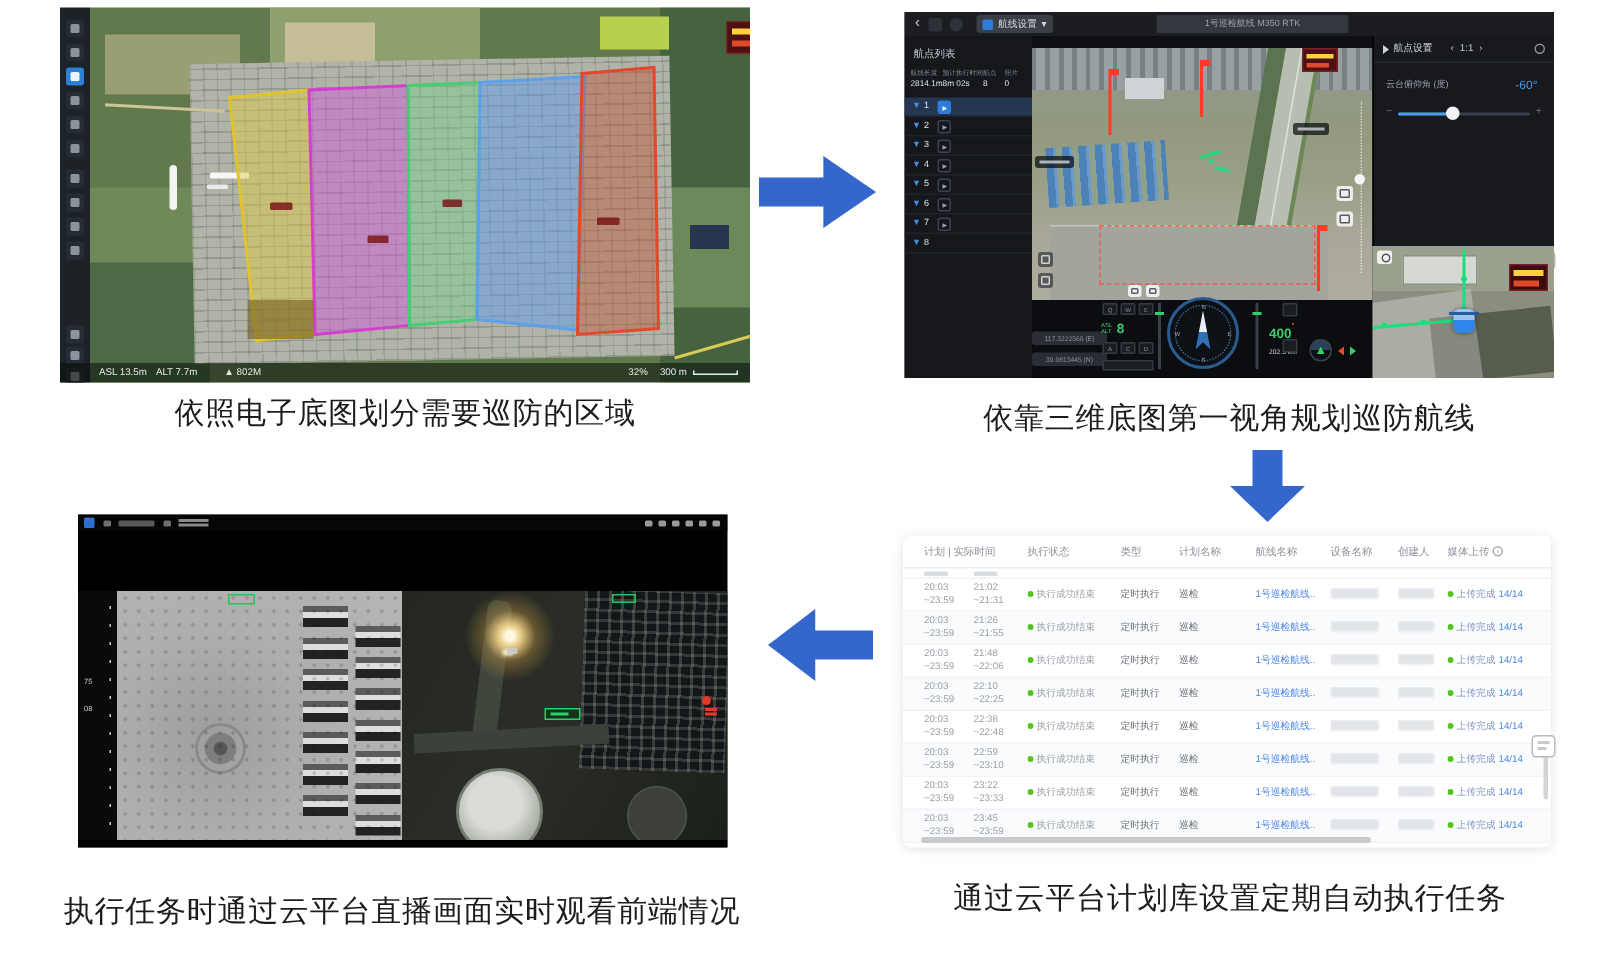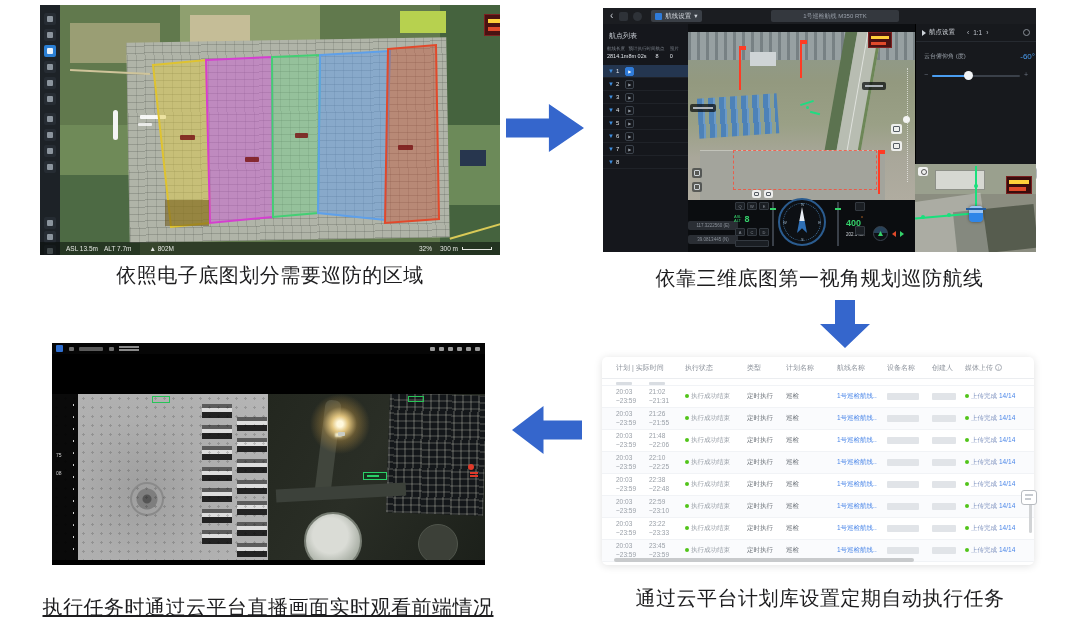--- a/index.html
+++ b/index.html
@@ -5,21 +5,21 @@
 *{box-sizing:border-box;margin:0;padding:0;}
 html,body{background:#fff;}
 .page{position:relative;width:1080px;height:636px;background:#ffffff;overflow:hidden;
   font-family:"Liberation Sans","DejaVu Sans",sans-serif;}
 
 
 .caption{position:absolute;text-align:center;font-size:20px;font-weight:500;color:#1d1d1f;letter-spacing:.5px;}
 .c1{left:40px;top:262px;width:460px;}
 .c2{left:603px;top:265px;width:433px;}
 .c3{left:600px;top:585px;width:440px;font-family:Liberation Serif, serif;}
-.c4{left:10px;top:594px;width:516px;text-decoration:underline;}
+.c4{left:10px;top:594px;width:516px;}
 .arrow{position:absolute;background:#3566cc;}
 .a-r{left:506px;top:104px;width:78px;height:48px;clip-path:polygon(0 30%,55% 30%,55% 0,100% 50%,55% 100%,55% 70%,0 70%);}
 .a-d{left:820px;top:300px;width:50px;height:48px;clip-path:polygon(30% 0,70% 0,70% 50%,100% 50%,50% 100%,0 50%,30% 50%);}
 .a-l{left:512px;top:406px;width:70px;height:48px;clip-path:polygon(100% 30%,45% 30%,45% 0,0 50%,45% 100%,45% 70%,100% 70%);}
 .bubble{position:absolute;background:#fff;border:1px solid #b7bbc0;border-radius:3px;}
 .bubble::before{content:"";position:absolute;left:3px;top:3px;right:3px;height:2px;background:#c7cbd0;}
 .bubble::after{content:"";position:absolute;left:3px;top:7px;width:6px;height:2px;background:#c7cbd0;}
 .bb1{left:1023px;top:167px;width:14px;height:13px;}
 .bb2{left:1021px;top:490px;width:16px;height:15px;}
 
@@ -134,21 +134,21 @@
 .vg1{left:112px;top:70px;width:14px;height:2px;transform:rotate(-18deg);}
 .vg2{left:122px;top:80px;width:10px;height:2px;transform:rotate(14deg);}
 .vg-dot{position:absolute;left:118px;top:74px;width:3px;height:3px;border-radius:50%;background:#1fdc82;}
 .pl-right{position:absolute;left:312px;top:16px;width:121px;height:140px;background:#17191d;z-index:7;border-left:1px solid #000;}
 .gp-head{display:flex;align-items:center;height:18px;border-bottom:1px solid #262a30;padding:0 6px;}
 .gp-play{width:0;height:0;border-left:4px solid #cfd4da;border-top:3px solid transparent;border-bottom:3px solid transparent;margin-right:3px;}
 .gp-title{font-size:6.5px;color:#d2d6dc;}
 .gp-nav{margin-left:12px;font-size:6.5px;color:#c2c7cf;display:flex;gap:4px;}
 .gp-gear{margin-left:auto;width:7px;height:7px;border:1px solid #8a9098;border-radius:50%;}
 .gp-gear::before{content:"";position:absolute;}
-.gp-row{display:flex;align-items:flex-start;padding:10px 1px 0 8px;}
+.gp-row{display:flex;align-items:flex-start;padding:10px 11px 0 8px;}
 .gp-lbl{font-size:6px;color:#9aa1aa;}
 .gp-val{margin-left:auto;font-size:8px;color:#4a9df0;}
 .gp-slider{position:relative;margin:10px 8px 0 8px;height:10px;}
 .gp-track{position:absolute;left:8px;right:8px;top:4px;height:2px;background:#3a4049;border-radius:1px;}
 .gp-fill{position:absolute;left:8px;top:4px;width:36%;height:2px;background:#4a9df0;border-radius:1px;}
 .gp-knob{position:absolute;left:38%;top:0;width:9px;height:9px;border-radius:50%;background:#f2f4f6;}
 .gp-minus,.gp-plus{position:absolute;top:0;font-size:7px;color:#6b7280;}
 .gp-minus{left:0;}.gp-plus{right:0;}
 .mm{position:absolute;left:312px;top:156px;width:121px;height:88px;overflow:hidden;background:#8b8d80;z-index:7;}
 .mm-top{position:absolute;left:0;top:0;width:121px;height:30px;background:#9aa08e;}

